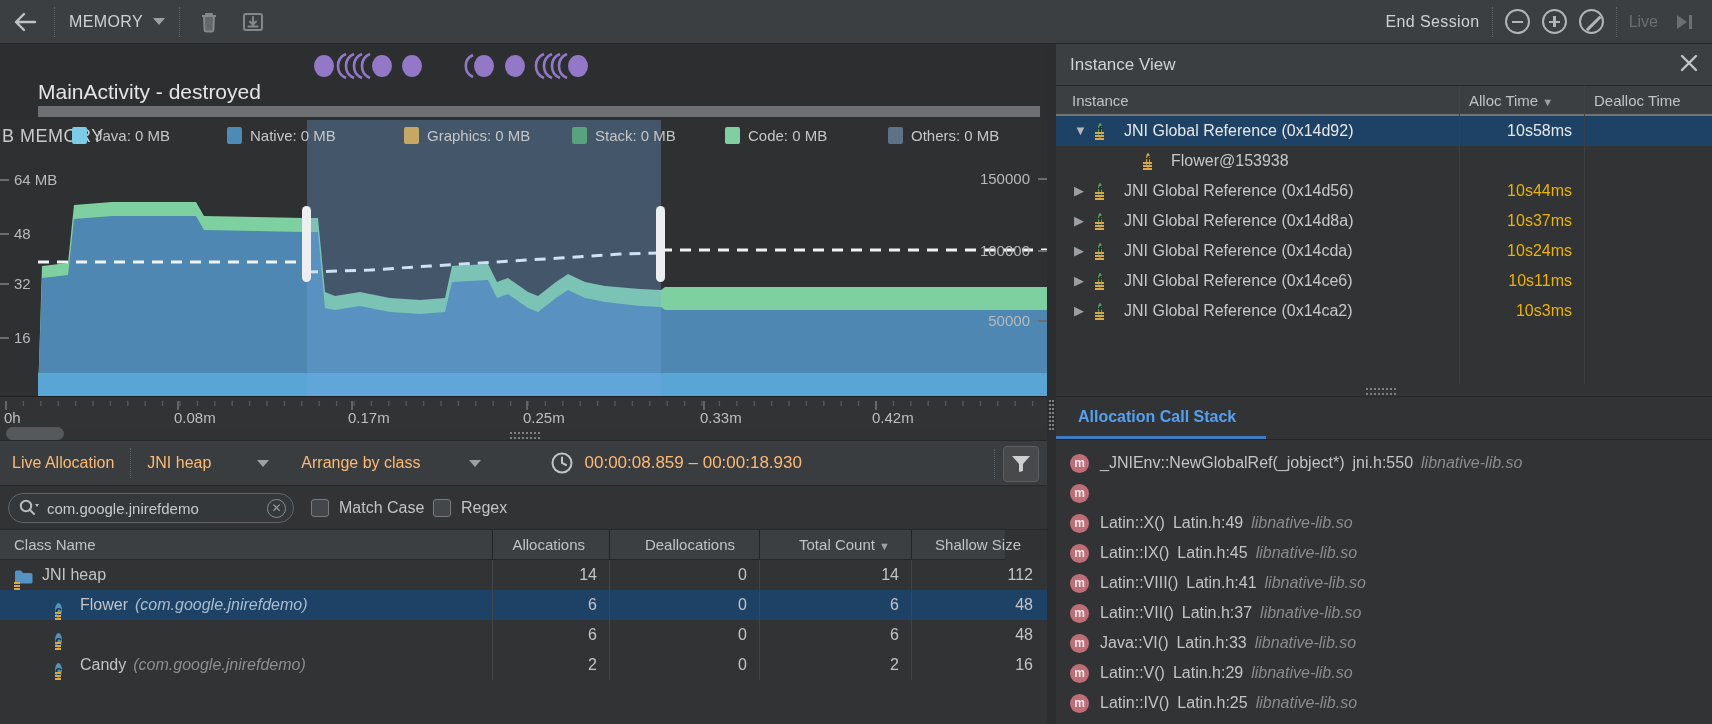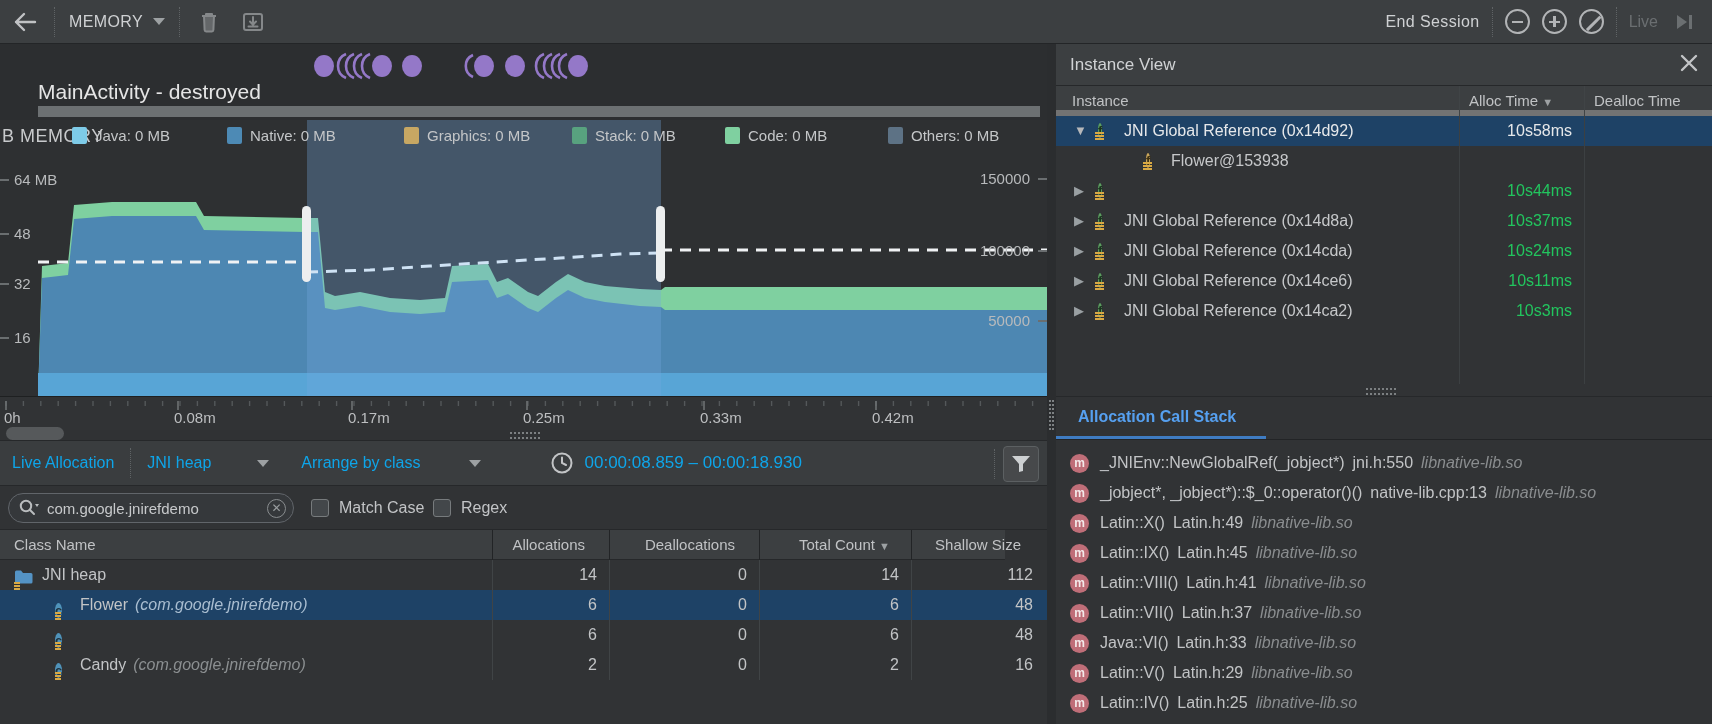--- a/index.html
+++ b/index.html
@@ -44,21 +44,21 @@
   
   .time-axis { position:absolute; left:0; top:352px; width:1047px; height:34px; background:#313335; border-top:1px solid #1e2021; }
   .tx-label { position:absolute; top:12px; font-size:15px; color:#bdbfc1; }
   .scroll-pill { position:absolute; left:6px; top:30px; width:58px; height:13px; border-radius:7px; background:#56595b; }
   .grip-h { position:absolute; left:510px; top:388px; width:30px; height:7px;
     border-top:2px dotted #7c8082; border-bottom:2px dotted #7c8082; }
 
   
   .alloc-bar { position:absolute; left:0; top:396px; width:1047px; height:46px; background:#3a3d3f;
     border-top:1px solid #26282a; border-bottom:1px solid #26282a; display:flex; align-items:center; }
-  .ab-text { font-size:16px; color:#0ea5e9; }
+  .ab-text { font-size:16px; color:#fdba74; }
   .ab-sel { display:flex; align-items:center; gap:12px; }
   .funnel-btn { position:absolute; right:8px; top:5px; width:36px; height:36px; background:#47494b;
     border:1px solid #5c6062; border-radius:4px; display:flex; align-items:center; justify-content:center; }
 
   
   .search-bar { position:absolute; left:0; top:442px; width:1047px; height:44px; background:#313335;
     border-bottom:1px solid #26282a; display:flex; align-items:center; }
   .search-box { position:absolute; left:8px; top:7px; width:286px; height:30px; border:1.5px solid #61656a;
     border-radius:15px; background:#35383b; display:flex; align-items:center; }
   .search-text { font-size:15px; color:#c7c9cb; margin-left:6px; white-space:nowrap; overflow:hidden; flex:1; }
@@ -97,28 +97,28 @@
   .vsplitter .grip { position:absolute; left:2px; top:356px; width:5px; height:30px;
     border-left:2px dotted #7c8082; border-right:2px dotted #7c8082; }
 
   
   .right-panel { position:absolute; left:1056px; top:44px; width:656px; height:680px; background:#313335; }
   .iv-header { position:absolute; left:0; top:0; width:656px; height:42px; background:#3c3f41;
     border-bottom:1px solid #26282a; display:flex; align-items:center; }
   .iv-title { font-size:17px; color:#d0d2d4; margin-left:14px; }
   .iv-close { margin-left:auto; margin-right:14px; }
   .iv-cols { position:absolute; left:0; top:42px; width:656px; height:30px; background:#3c3f41;
-    border-bottom:6px solid #737373; font-size:15px; color:#c0c2c4; }
+    border-bottom:2px solid #737373; font-size:15px; color:#c0c2c4; }
   .iv-rows { position:absolute; left:0; top:72px; width:656px; height:268px; }
   .iv-row { position:relative; width:656px; height:30px; font-size:16px; }
   .iv-row.sel { background:#1e4266; }
   .expander { position:absolute; left:18px; top:7px; font-size:13px; color:#b6b8ba; }
   .iv-label { position:absolute; left:68px; top:0; height:30px; line-height:30px; white-space:nowrap; color:#c6c8ca; }
   .iv-row.sel .iv-label { color:#e6e8ea; }
-  .iv-time { position:absolute; left:403px; width:113px; top:0; height:30px; line-height:30px; text-align:right; color:#22c55e; }
+  .iv-time { position:absolute; left:403px; width:113px; top:0; height:30px; line-height:30px; text-align:right; color:#eab308; }
   .iv-row.sel .iv-time { color:#e6e8ea; }
   .iv-colsep { position:absolute; top:72px; width:1px; height:268px; background:#3c4042; z-index:3; }
   .grip-h2 { position:absolute; left:310px; top:344px; width:30px; height:7px;
     border-top:2px dotted #7c8082; border-bottom:2px dotted #7c8082; }
   .tab-bar { position:absolute; left:0; top:352px; width:656px; height:44px; background:#313335;
     border-top:1px solid #26282a; border-bottom:1px solid #222426; }
   .tab { position:absolute; left:22px; top:11px; font-size:16px; font-weight:bold; color:#56a0f0; }
   .tab-underline { position:absolute; left:0px; bottom:0px; width:210px; height:3px; background:#3f7cc2; }
   .stack { position:absolute; left:0; top:396px; width:656px; height:284px; overflow:hidden; padding-top:8px; }
   .frame { display:flex; align-items:center; gap:11px; height:30px; padding-left:14px; font-size:16px; white-space:nowrap; }
@@ -496,20 +496,21 @@
   </div>
         <div class="iv-row">
     <span class="expander"></span>
     <span class="icon-slot" style="position: absolute; left: 90px; top: 5px;"><span class="cls-icon gold">f<span class="badge"></span></span></span>
     <span class="iv-label" style="left: 115px;">Flower@153938</span>
     <span class="iv-time"></span>
   </div>
         <div class="iv-row">
     <span class="expander" style="color: rgb(154, 160, 163);">▶</span>
     <span class="icon-slot" style="position:absolute; left:42px; top:5px;"><span class="cls-icon green">f<span class="badge"></span></span></span>
+    <span class="iv-label">JNI Global Reference (0x14d56)</span>
     <span class="iv-time">10s44ms</span>
   </div>
         <div class="iv-row">
     <span class="expander" style="color: rgb(154, 160, 163);">▶</span>
     <span class="icon-slot" style="position:absolute; left:42px; top:5px;"><span class="cls-icon green">f<span class="badge"></span></span></span>
     <span class="iv-label">JNI Global Reference (0x14d8a)</span>
     <span class="iv-time">10s37ms</span>
   </div>
         <div class="iv-row">
     <span class="expander" style="color: rgb(154, 160, 163);">▶</span>
@@ -538,21 +539,20 @@
       <span class="tab">Allocation Call Stack</span>
       <span class="tab-underline"></span>
     </div>
     <div class="stack" id="stack">
         <div class="frame">
     <span class="m-icon">m</span>
     <span class="txt"><span class="meth">_JNIEnv::NewGlobalRef(_jobject*)</span><span class="loc">jni.h:550</span><span class="mod">libnative-lib.so</span></span>
   </div>
         <div class="frame">
     <span class="m-icon">m</span>
-    <span class="txt"><span class="meth">_jobject*, _jobject*)::$_0::operator()()</span><span class="loc">native-lib.cpp:13</span><span class="mod">libnative-lib.so</span></span>
   </div>
         <div class="frame">
     <span class="m-icon">m</span>
     <span class="txt"><span class="meth">Latin::X()</span><span class="loc">Latin.h:49</span><span class="mod">libnative-lib.so</span></span>
   </div>
         <div class="frame">
     <span class="m-icon">m</span>
     <span class="txt"><span class="meth">Latin::IX()</span><span class="loc">Latin.h:45</span><span class="mod">libnative-lib.so</span></span>
   </div>
         <div class="frame">

